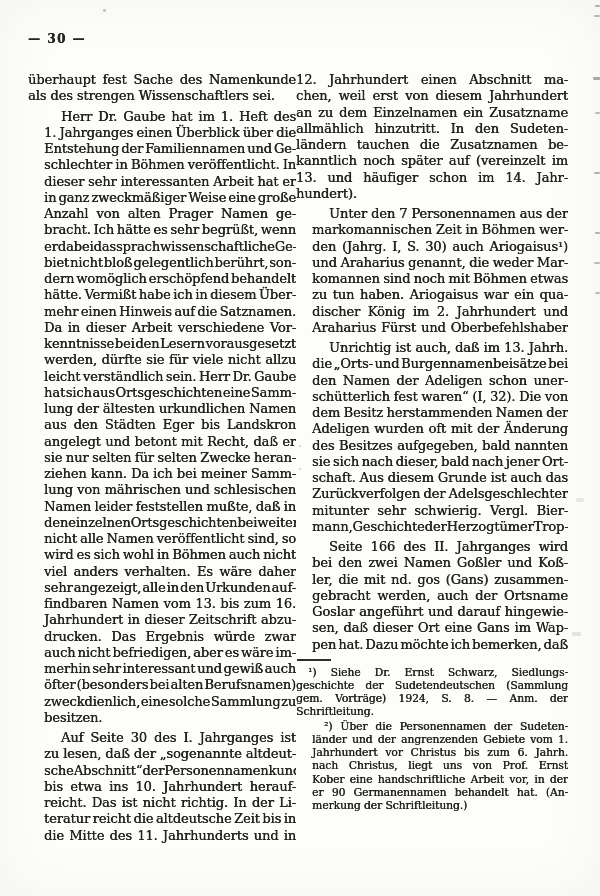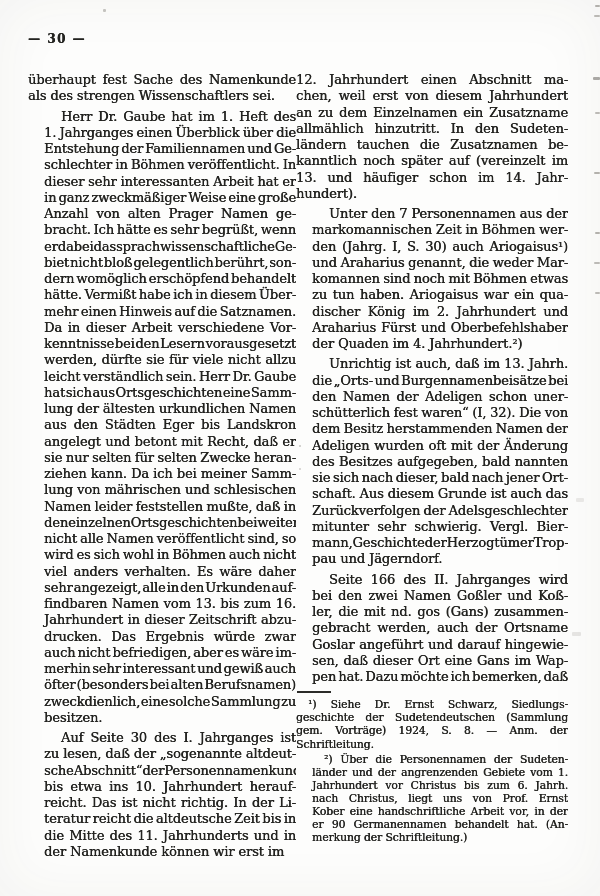--- a/index.html
+++ b/index.html
@@ -435,21 +435,20 @@
           </div>
           <div class="line just">
             <span>die</span>
             <span>Mitte</span>
             <span>des</span>
             <span>11.</span>
             <span>Jahrhunderts</span>
             <span>und</span>
             <span>in</span>
           </div>
-          <div class="line">der Namenkunde können wir erst im</div>
         </div>
       </div>
 
     <div class="col col-right">
       <div id="col-right-main">
           <div class="para">
             <div class="line just">
               <span>12.</span>
               <span>Jahrhundert</span>
               <span>einen</span>
@@ -562,21 +561,20 @@
               <span>2.</span>
               <span>Jahrhundert</span>
               <span>und</span>
             </div>
             <div class="line just">
               <span>Araharius</span>
               <span>Fürst</span>
               <span>und</span>
               <span>Oberbefehlshaber</span>
             </div>
-            <div class="line">der Quaden im 4. Jahrhundert.²)</div>
           </div>
           <div class="para">
             <div class="line ind just">
               <span>Unrichtig</span>
               <span>ist</span>
               <span>auch,</span>
               <span>daß</span>
               <span>im</span>
               <span>13.</span>
               <span>Jahrh.</span>
@@ -658,21 +656,20 @@
               <span>Vergl.</span>
               <span>Bier-</span>
             </div>
             <div class="line just">
               <span>mann,</span>
               <span>Geschichte</span>
               <span>der</span>
               <span>Herzogtümer</span>
               <span>Trop-</span>
             </div>
-            <div class="line">pau und Jägerndorf.</div>
           </div>
           <div class="para">
             <div class="line ind just">
               <span>Seite</span>
               <span>166</span>
               <span>des</span>
               <span>II.</span>
               <span>Jahrganges</span>
               <span>wird</span>
             </div>

